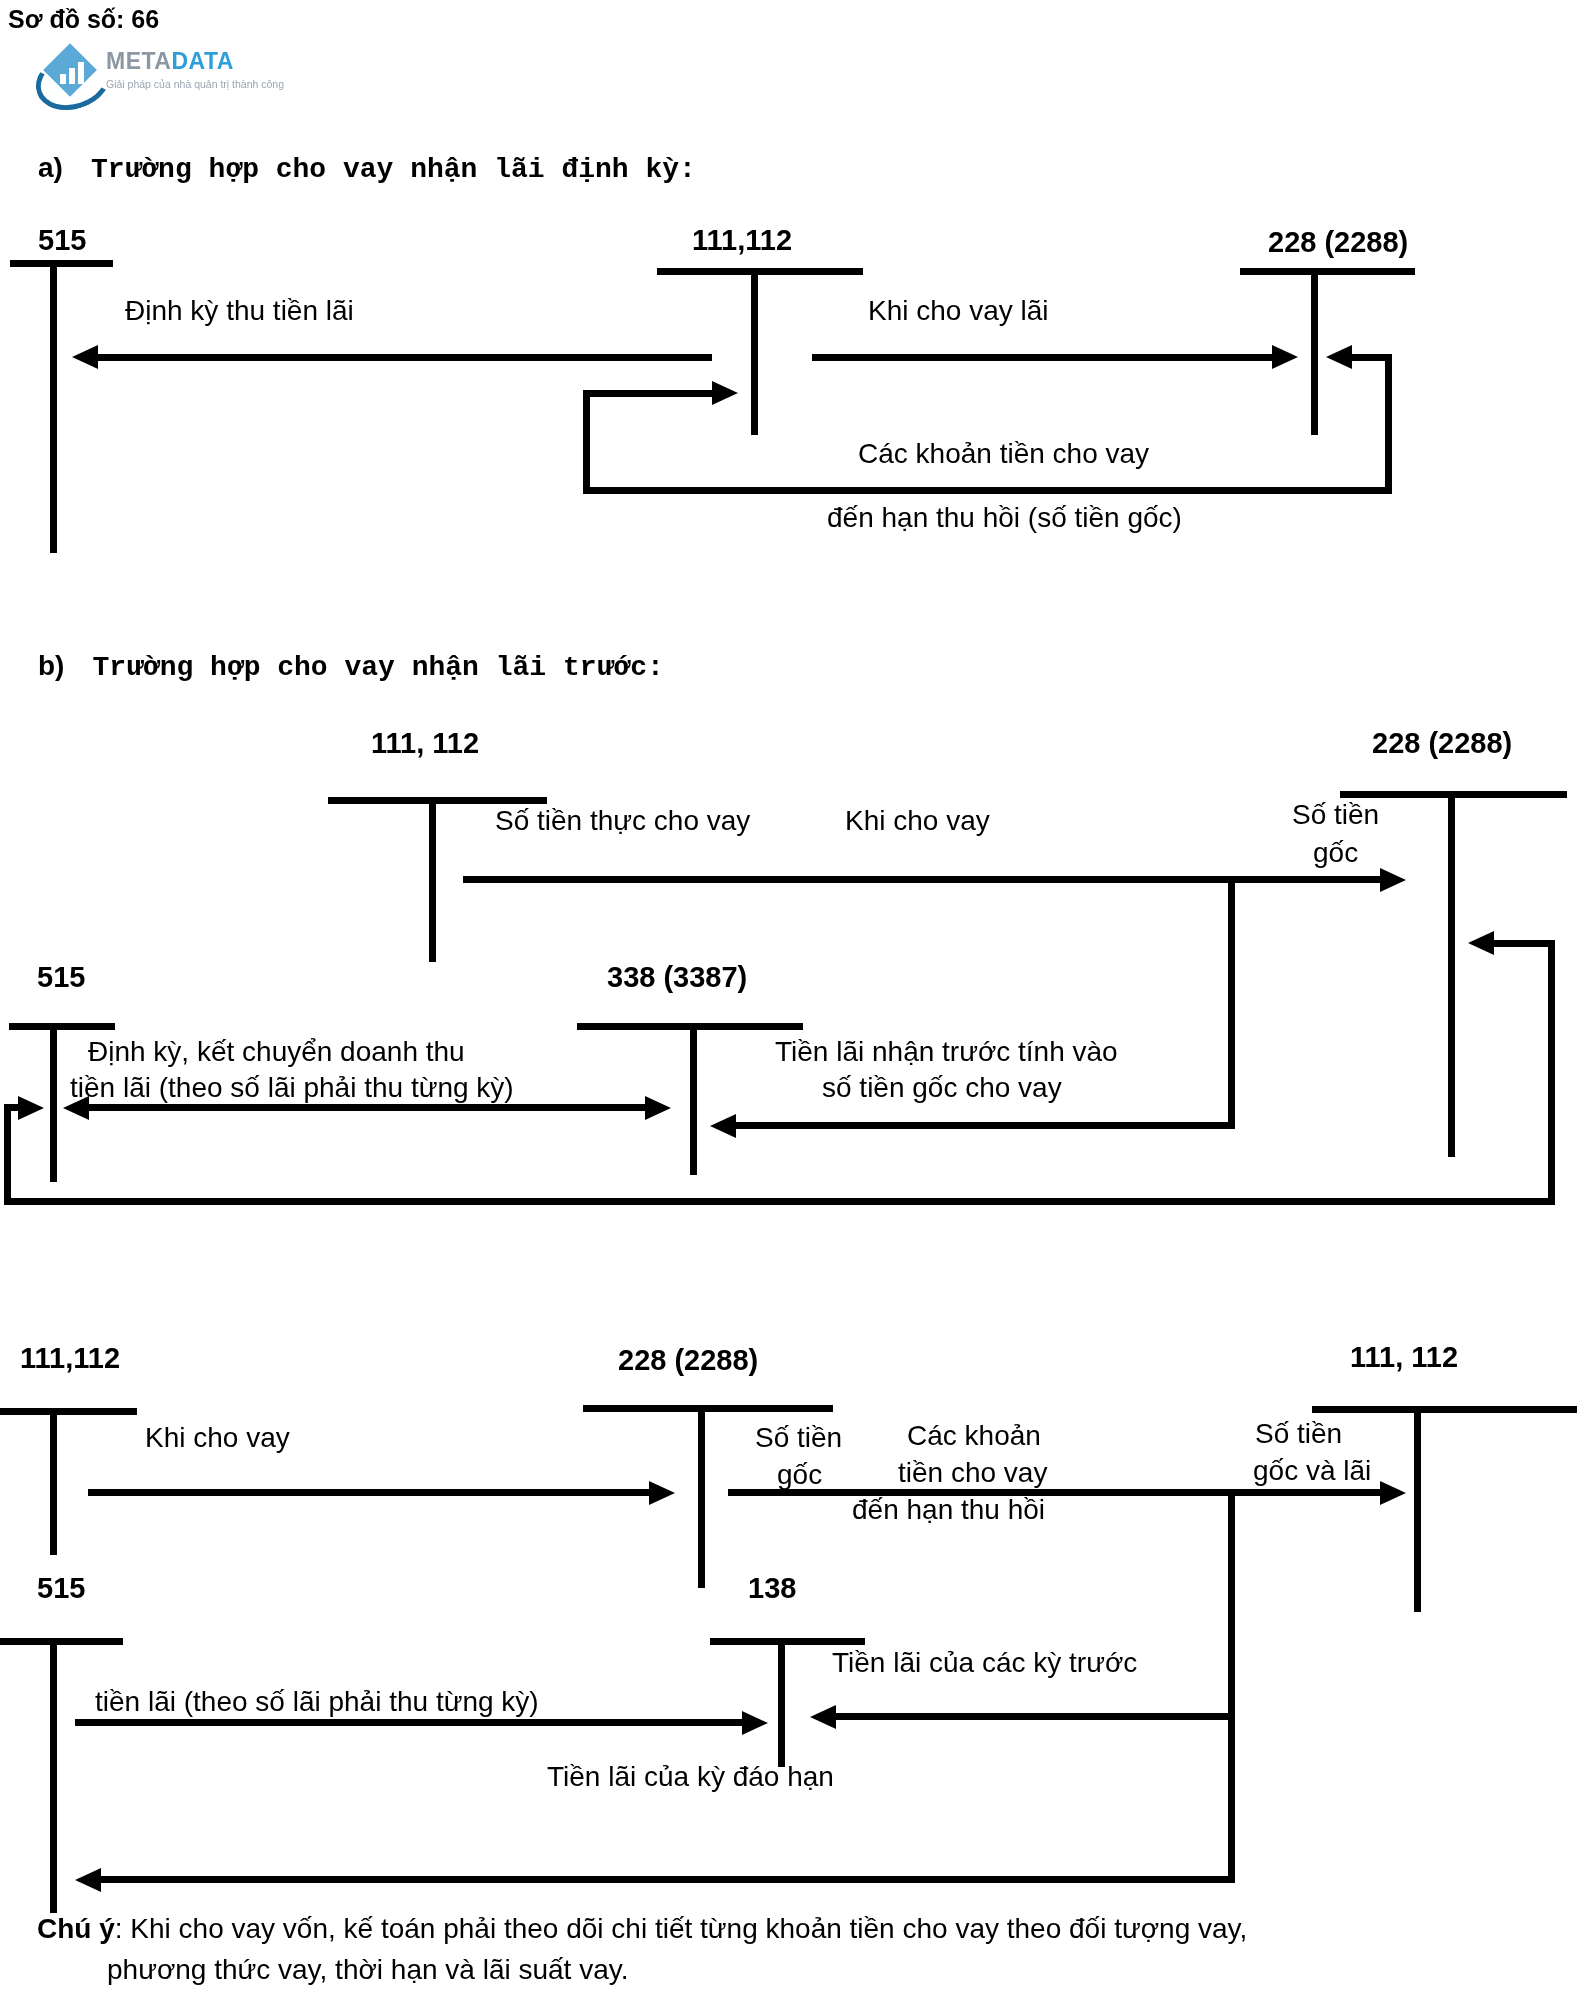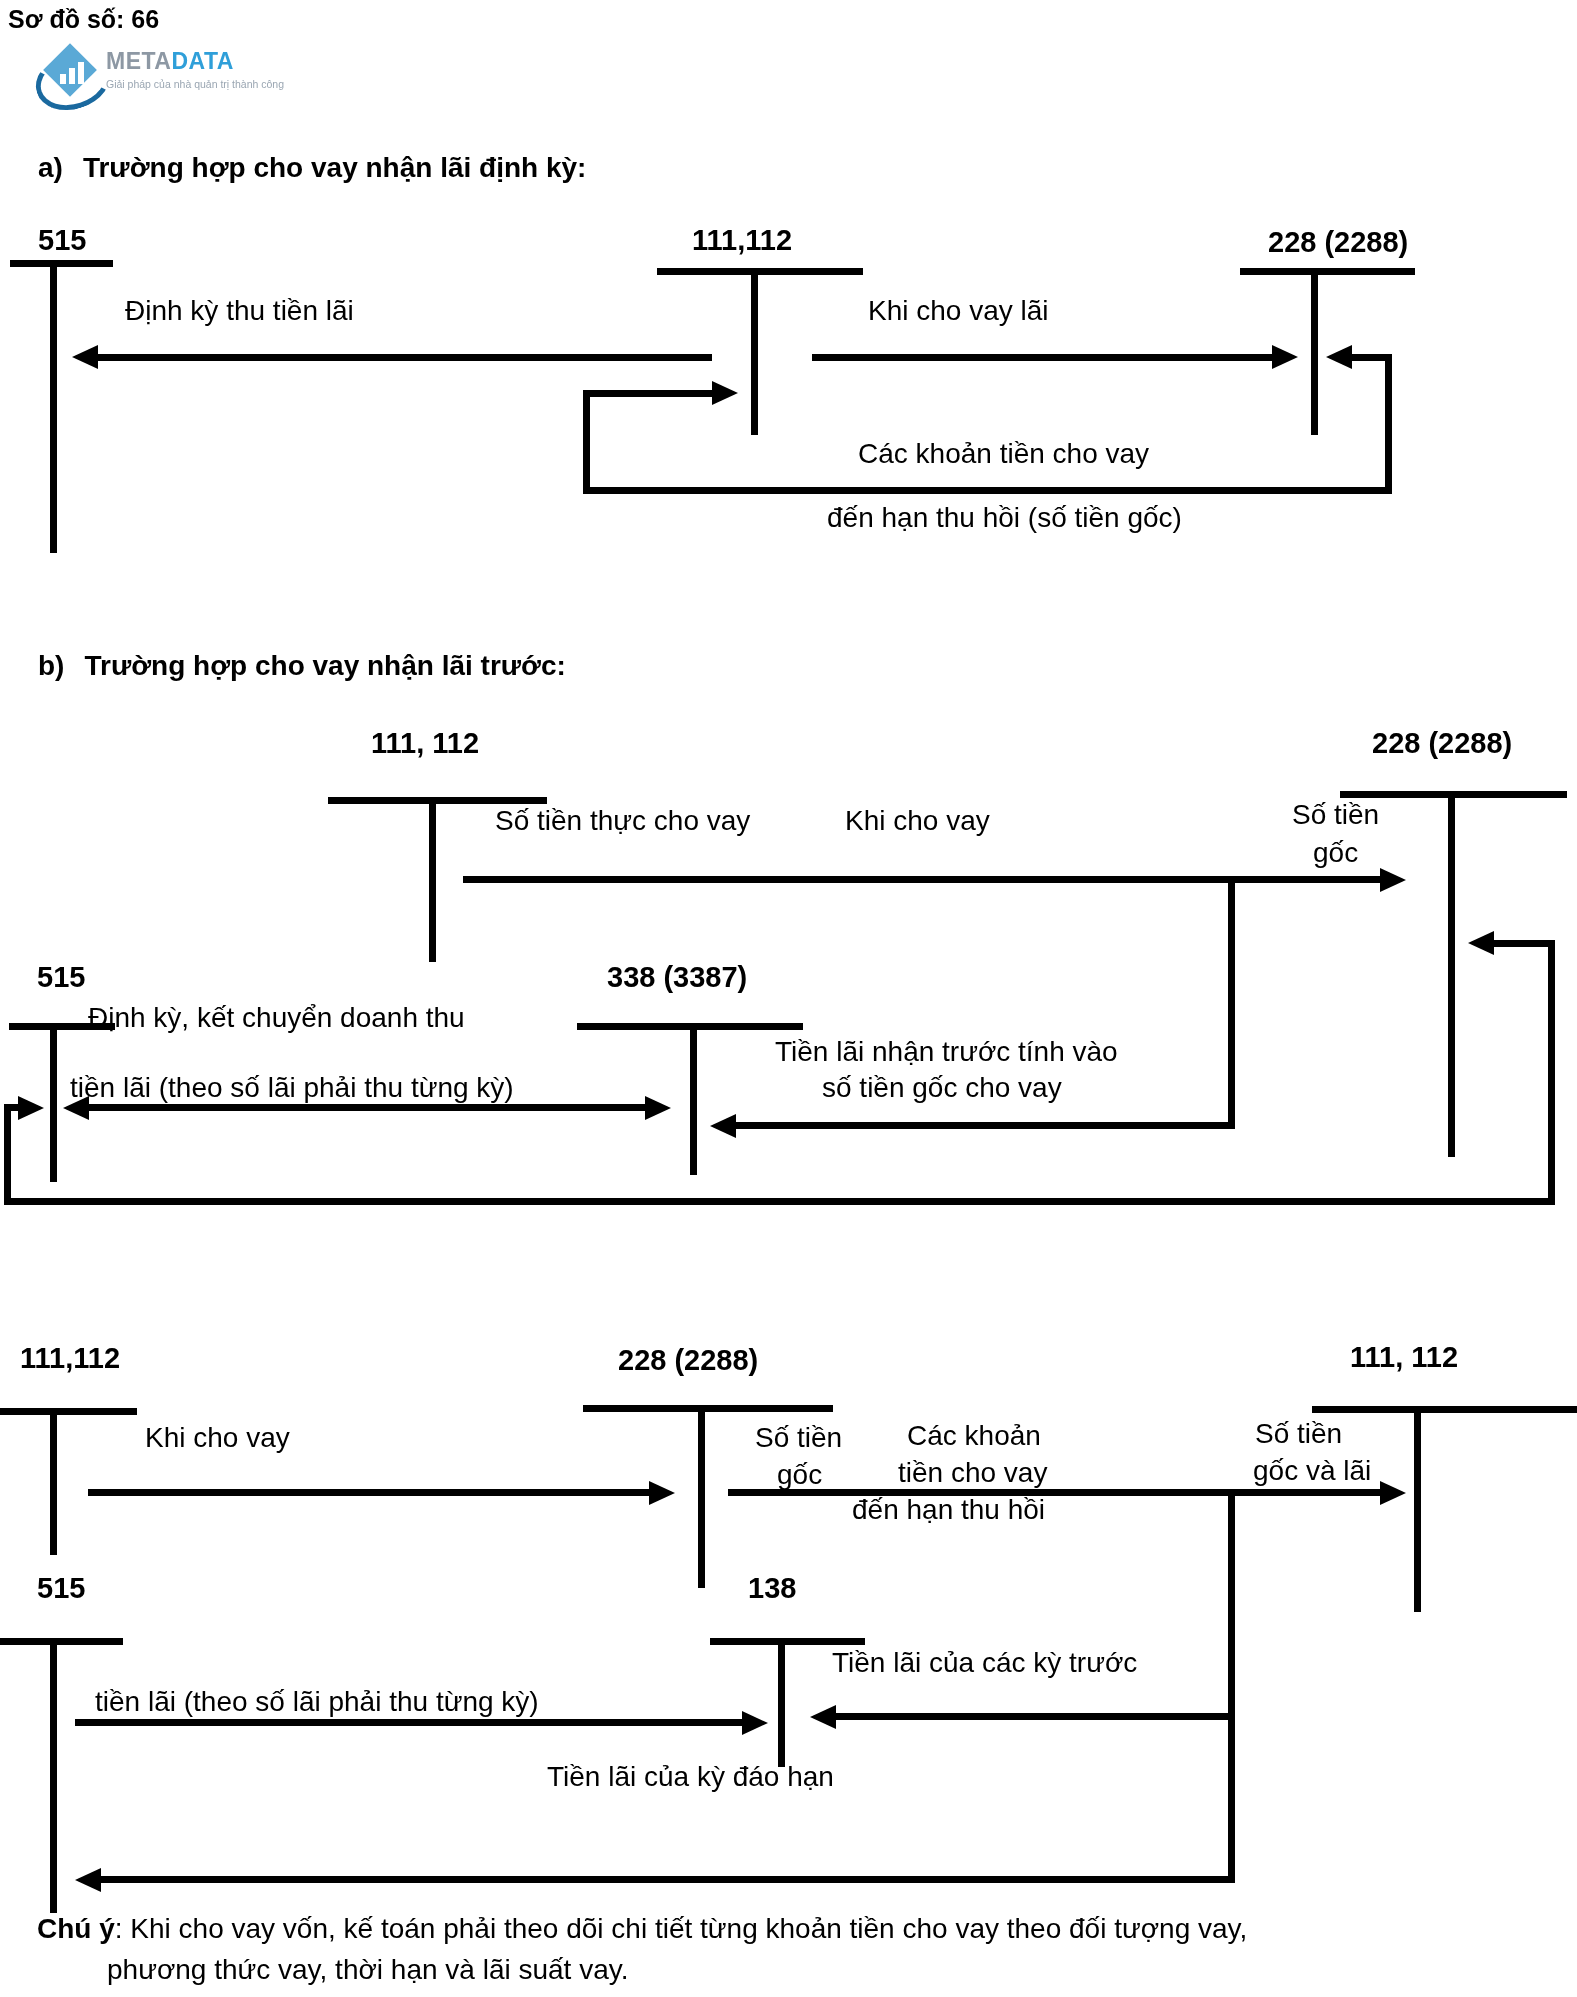--- a/index.html
+++ b/index.html
@@ -5,21 +5,21 @@
   html,body { margin:0; padding:0; background:#fff; }
   .page {
     position:relative; width:1577px; height:1997px; background:#ffffff;
     font-family:"Liberation Sans","DejaVu Sans",sans-serif; color:#000;
     overflow:hidden;
   }
   .t  { position:absolute; white-space:nowrap; line-height:1.15; }
   .acc { font-weight:bold; font-size:29px; }
   .lbl { font-size:28px; }
   .hd  { font-weight:bold; font-size:28px; }
-  .hd .gap { margin-left:20px; }
+  .hd .gap { margin-left:28px;font-family:Liberation Mono, monospace; }
   .h { position:absolute; height:7px; background:#000; }
   .v { position:absolute; width:7px;  background:#000; }
   .ar,.al { position:absolute; width:0; height:0; border-style:solid; }
   .ar { border-width:12px 0 12px 26px; border-color:transparent transparent transparent #000; }
   .al { border-width:12px 26px 12px 0; border-color:transparent #000 transparent transparent; }
   .title { position:absolute; font-weight:bold; font-size:31px; white-space:nowrap; }
   .schema { position:absolute; font-weight:bold; font-size:25px; white-space:nowrap; }
   .note { position:absolute; font-size:28px; white-space:nowrap; }
   .note b { font-weight:bold; }
   
@@ -113,21 +113,21 @@
   <div class="t lbl" style="left:822px;top:1072px">số tiền gốc cho vay</div>
 
   <div class="t acc" style="left:37px;top:961px">515</div>
   <div class="t acc" style="left:607px;top:961px">338 (3387)</div>
 
   <div class="h" style="left:9px;top:1023px;width:106px"></div>
   <div class="v" style="left:50px;top:1023px;height:159px"></div>
   <div class="h" style="left:577px;top:1023px;width:226px"></div>
   <div class="v" style="left:690px;top:1023px;height:152px"></div>
 
-  <div class="t lbl" style="left:88px;top:1002px">Định kỳ, kết chuyển doanh thu</div>
+  <div class="t lbl" style="left:88px;top:1036px">Định kỳ, kết chuyển doanh thu</div>
   <div class="t lbl" style="left:70px;top:1072px">tiền lãi (theo số lãi phải thu từng kỳ)</div>
 
   <div class="h" style="left:89px;top:1104px;width:556px"></div>
   <div class="al" style="left:63px;top:1096px"></div>
   <div class="ar" style="left:645px;top:1096px"></div>
 
   <div class="v" style="left:4px;top:1104px;height:101px"></div>
   <div class="h" style="left:4px;top:1104px;width:14px"></div>
   <div class="ar" style="left:18px;top:1096px"></div>
   <div class="h" style="left:4px;top:1198px;width:1551px"></div>

